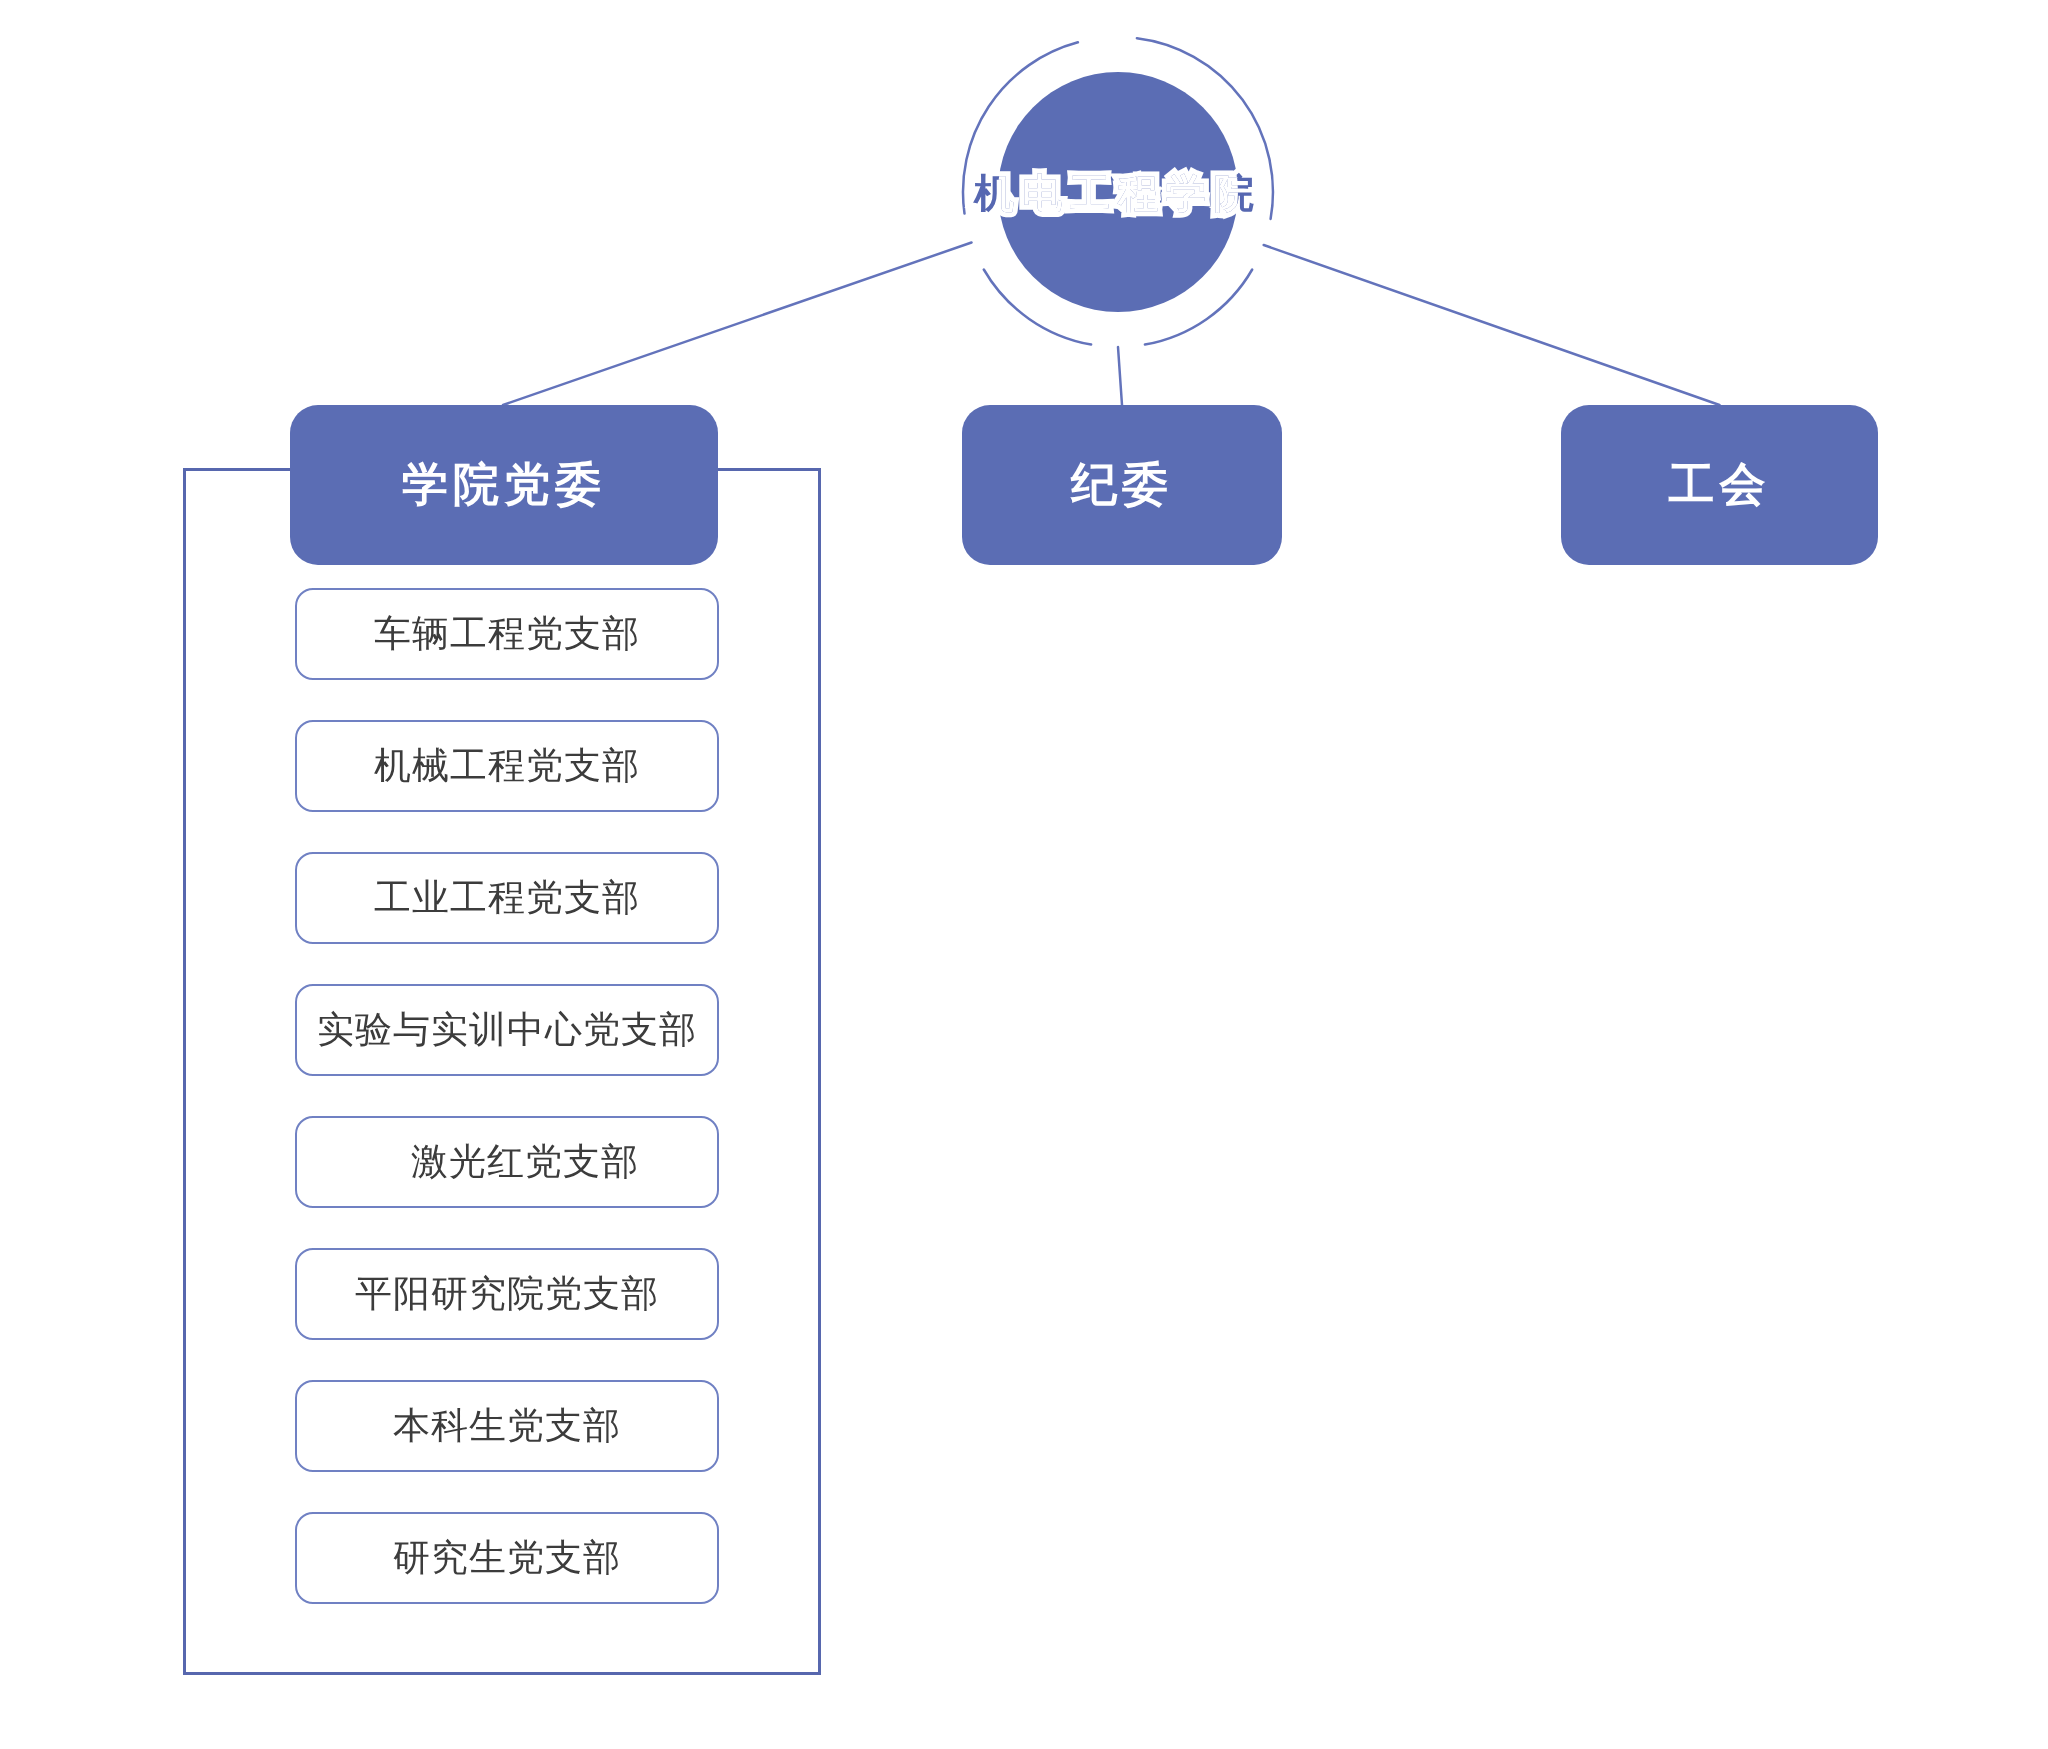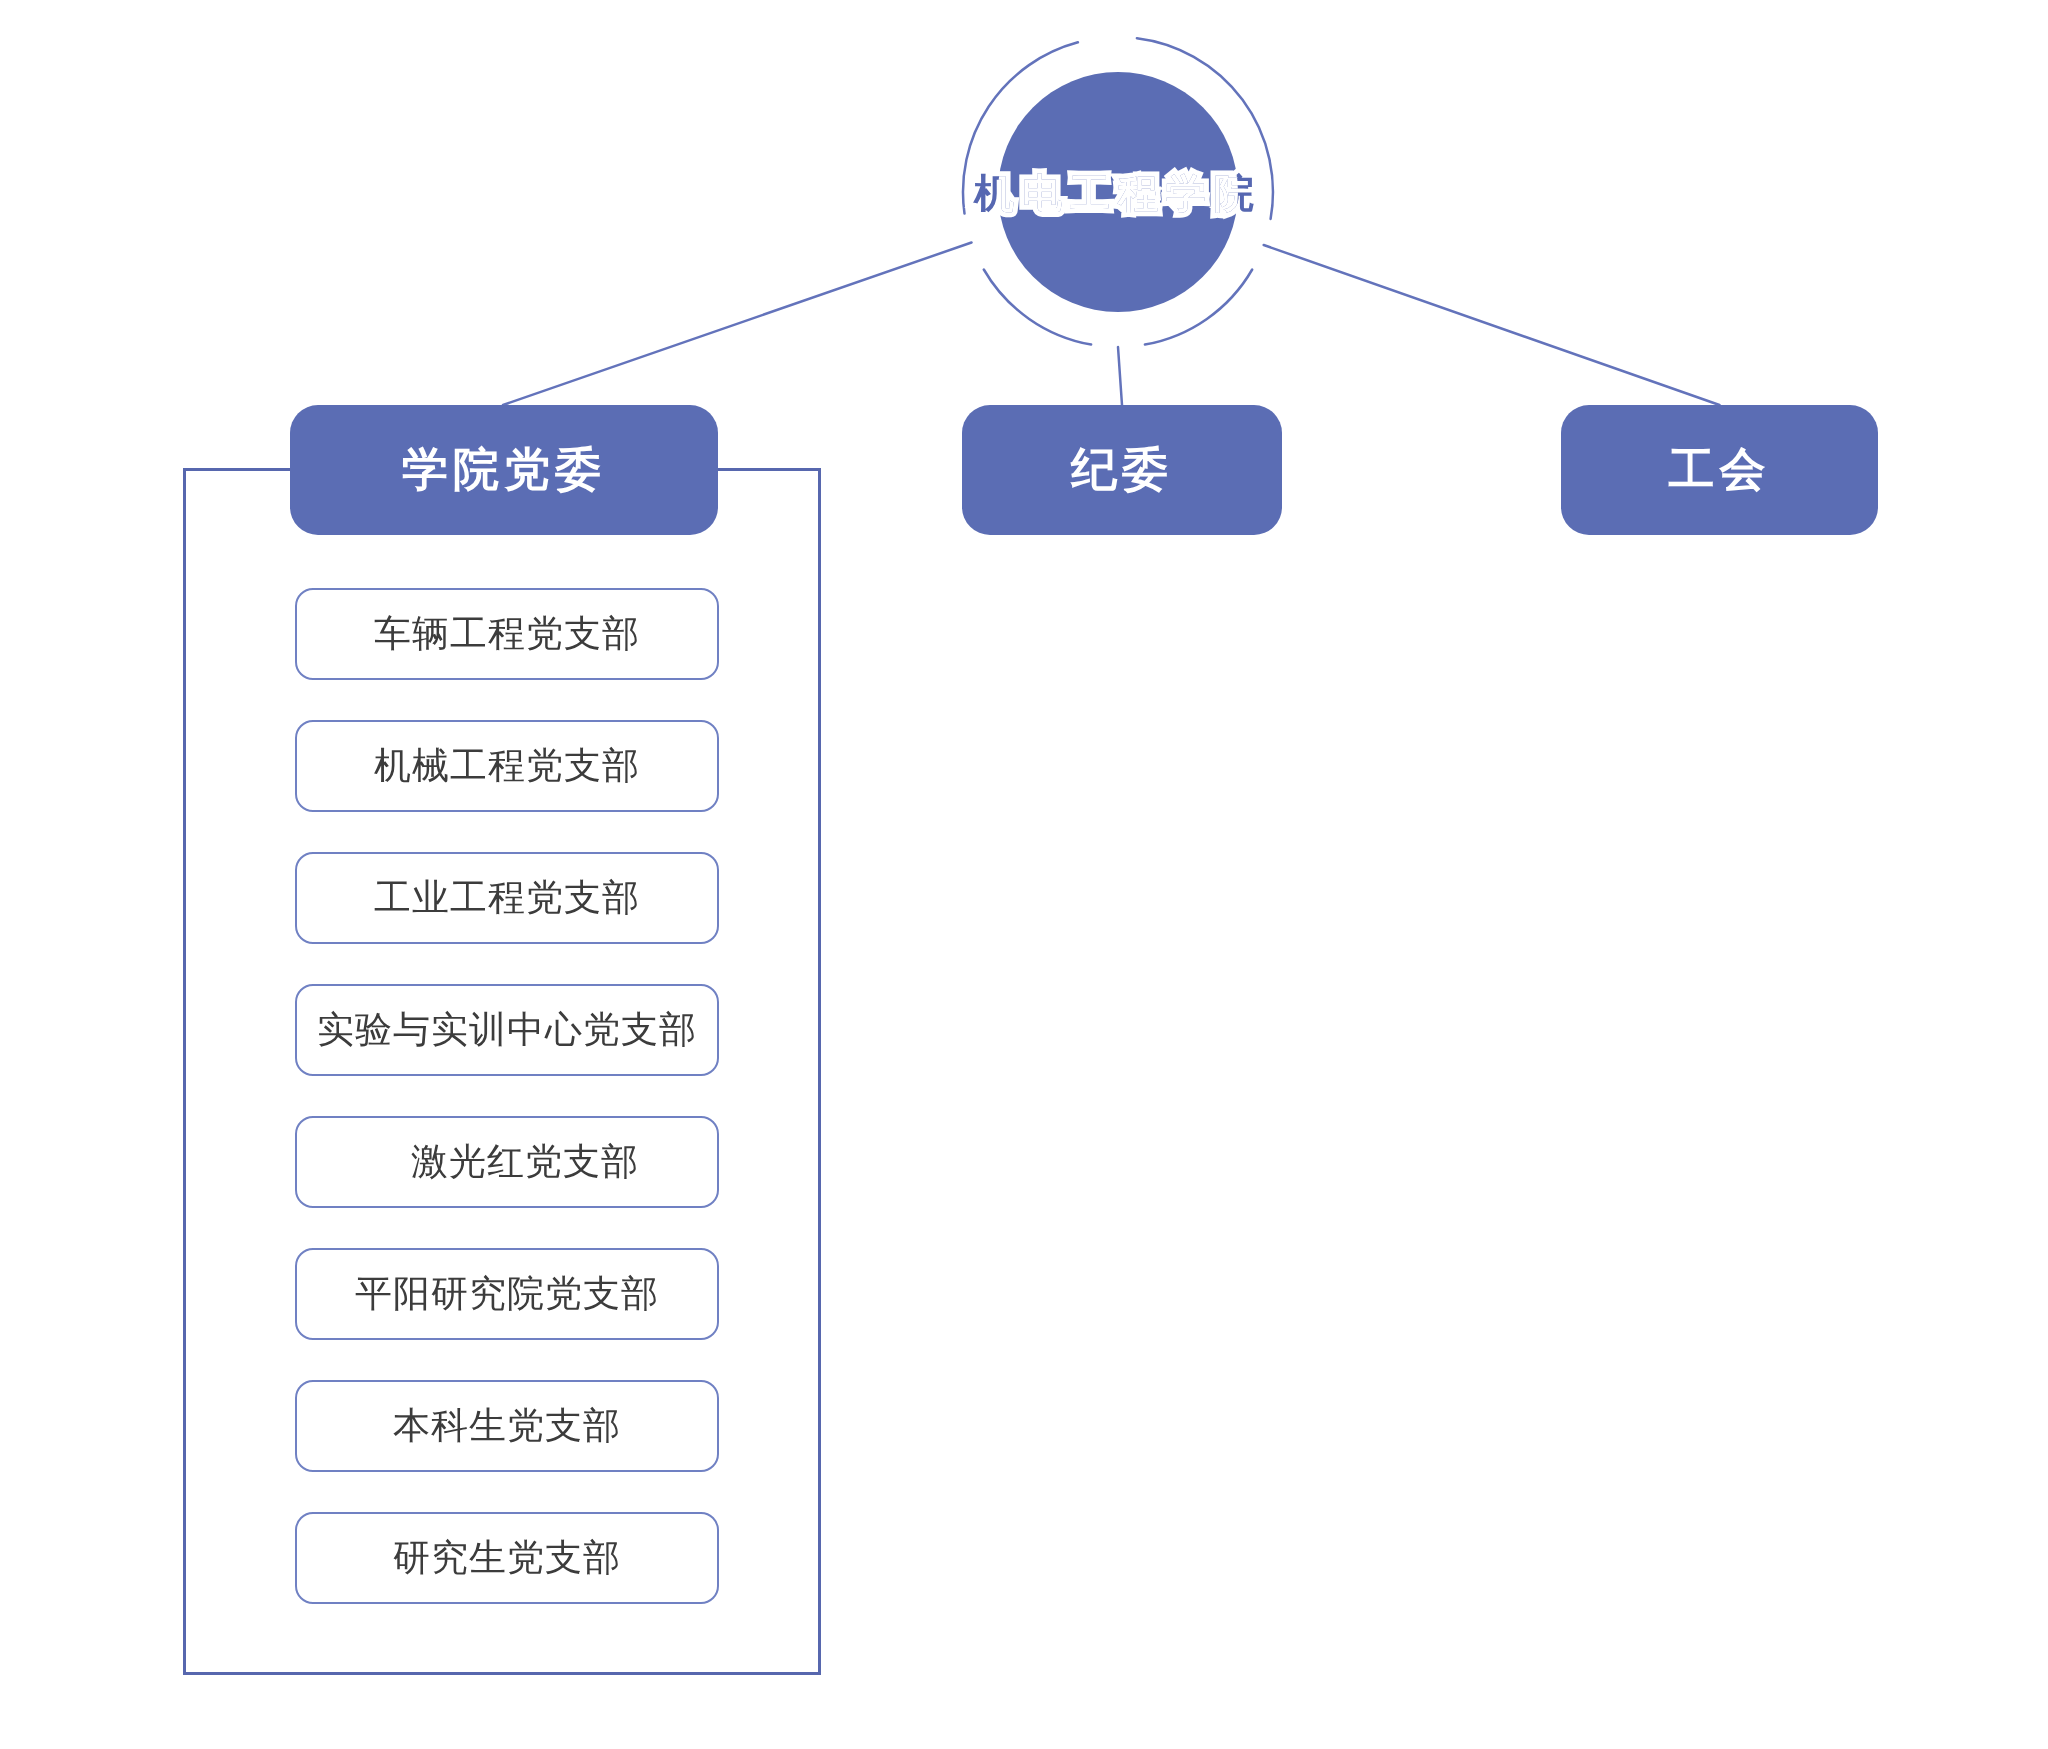--- a/index.html
+++ b/index.html
@@ -68,21 +68,21 @@
     color: var(--title_blue);
   }
   .root-title .inside {
     color: #ffffff;
     clip-path: circle(120px at 200px 35px);
   }
   
   .l2-box {
     position: absolute;
     top: 405px;
-    height: 130px;
+    height: 160px;
     background: var(--node_fill);
     border-radius: 28px;
     display: flex;
     align-items: center;
     justify-content: center;
     color: var(--node_text);
     font-size: 46px;
     font-weight: 700;
     letter-spacing: 5px;
   }

